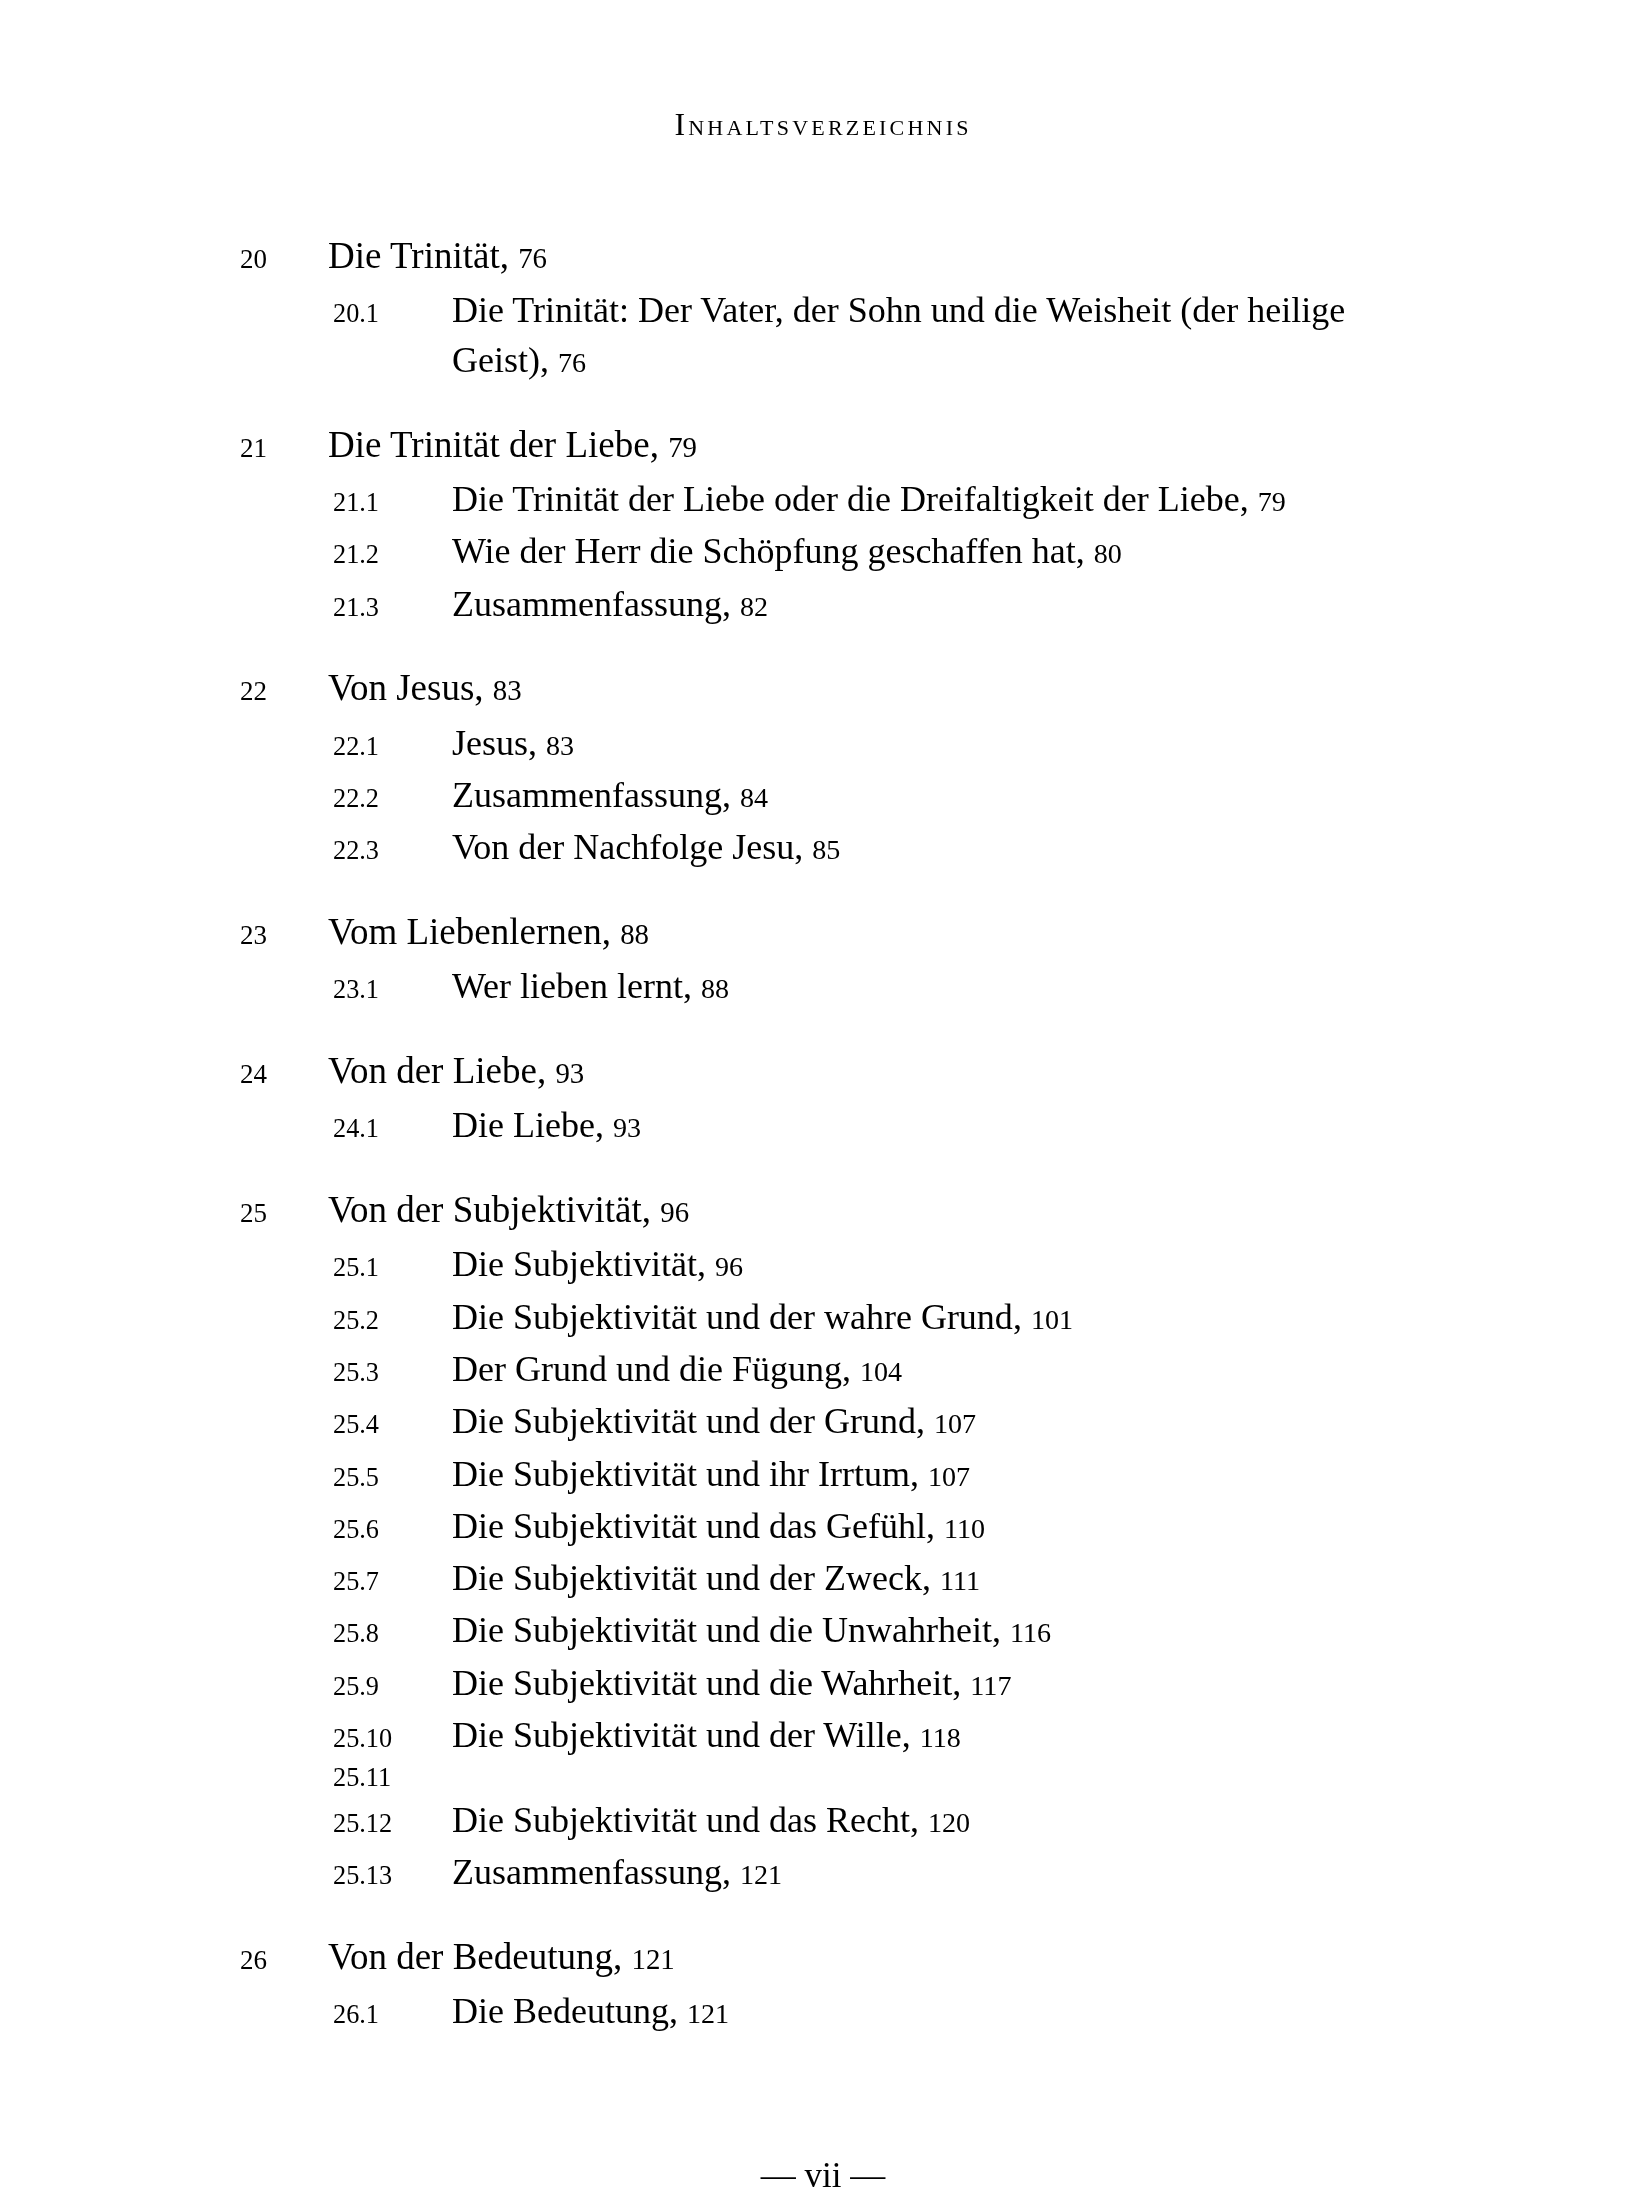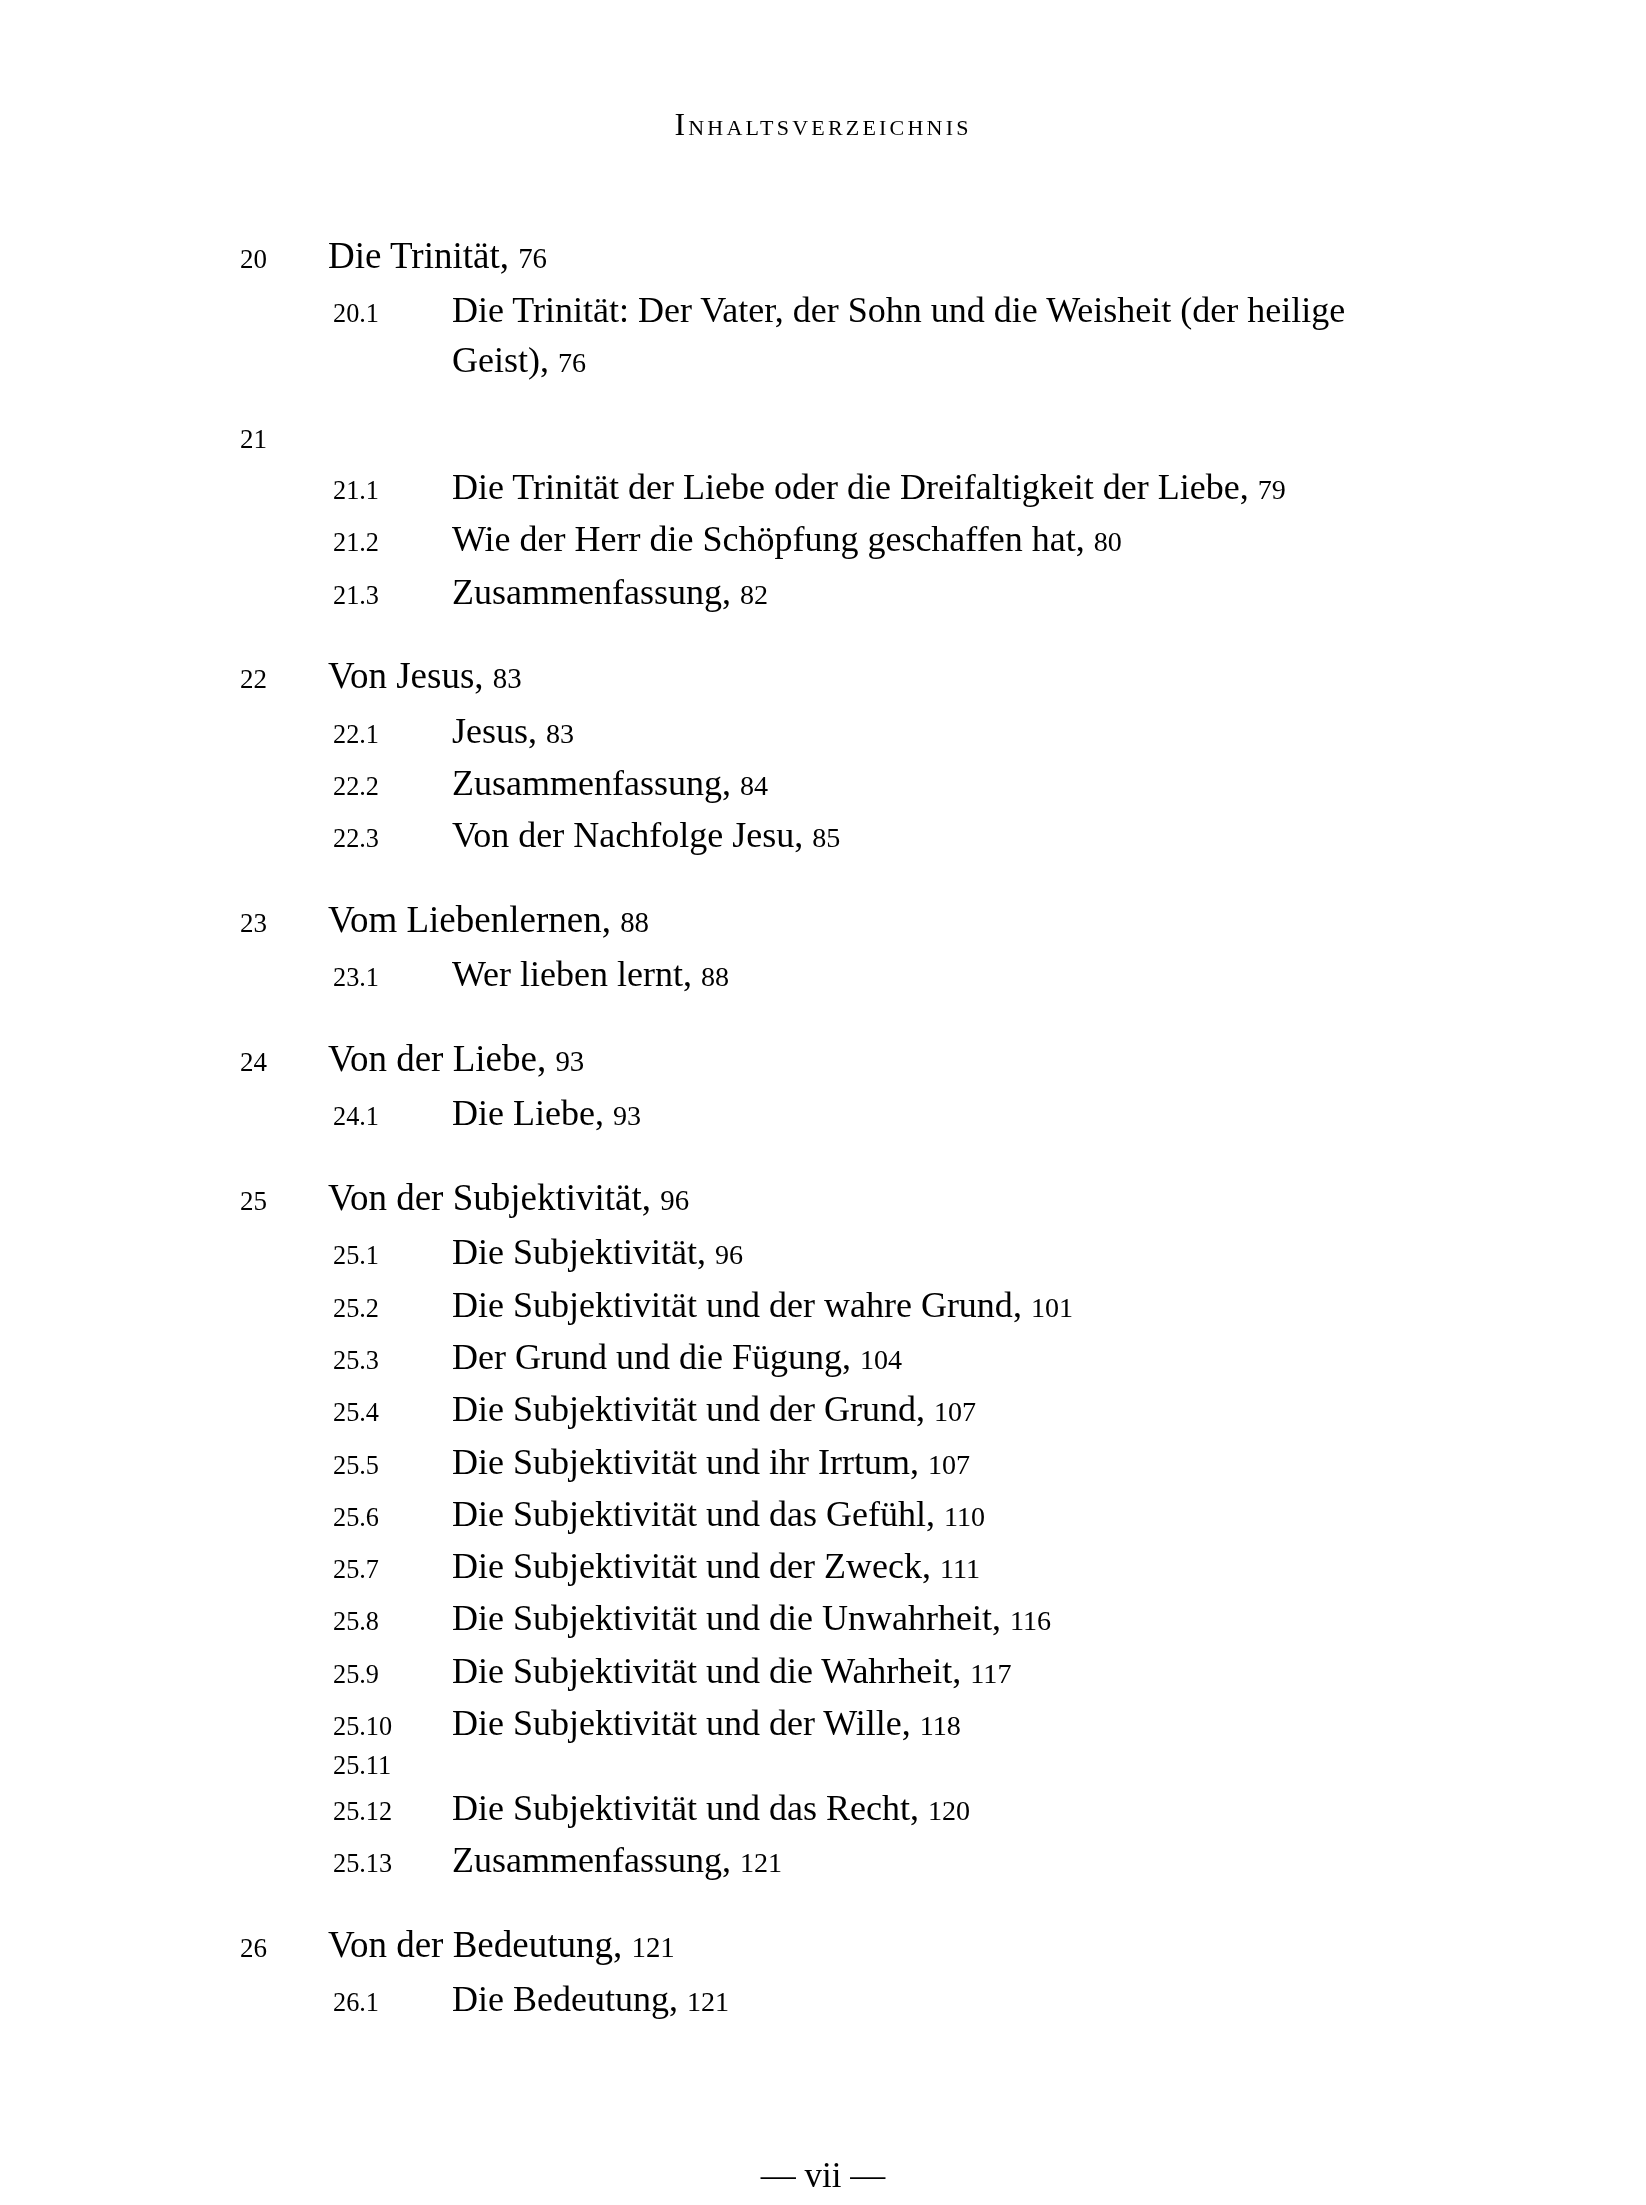--- a/index.html
+++ b/index.html
@@ -91,20 +91,21 @@
     <span class="entry-text"><span class="t">Die Trinität</span><span class="sep">, </span><span class="pg">76</span></span>
   </div>
 
   <div class="section-row">
     <span class="num">20.1</span>
     <span class="entry-text"><span class="t">Die Trinität: Der Vater, der Sohn und die Weisheit (der heilige Geist)</span><span class="sep">, </span><span class="pg">76</span></span>
   </div>
 
   <div class="chapter-row">
     <span class="num">21</span>
+    <span class="entry-text"><span class="t">Die Trinität der Liebe</span><span class="sep">, </span><span class="pg">79</span></span>
   </div>
 
   <div class="section-row">
     <span class="num">21.1</span>
     <span class="entry-text"><span class="t">Die Trinität der Liebe oder die Dreifaltigkeit der Liebe</span><span class="sep">, </span><span class="pg">79</span></span>
   </div>
 
   <div class="section-row">
     <span class="num">21.2</span>
     <span class="entry-text"><span class="t">Wie der Herr die Schöpfung geschaffen hat</span><span class="sep">, </span><span class="pg">80</span></span>

